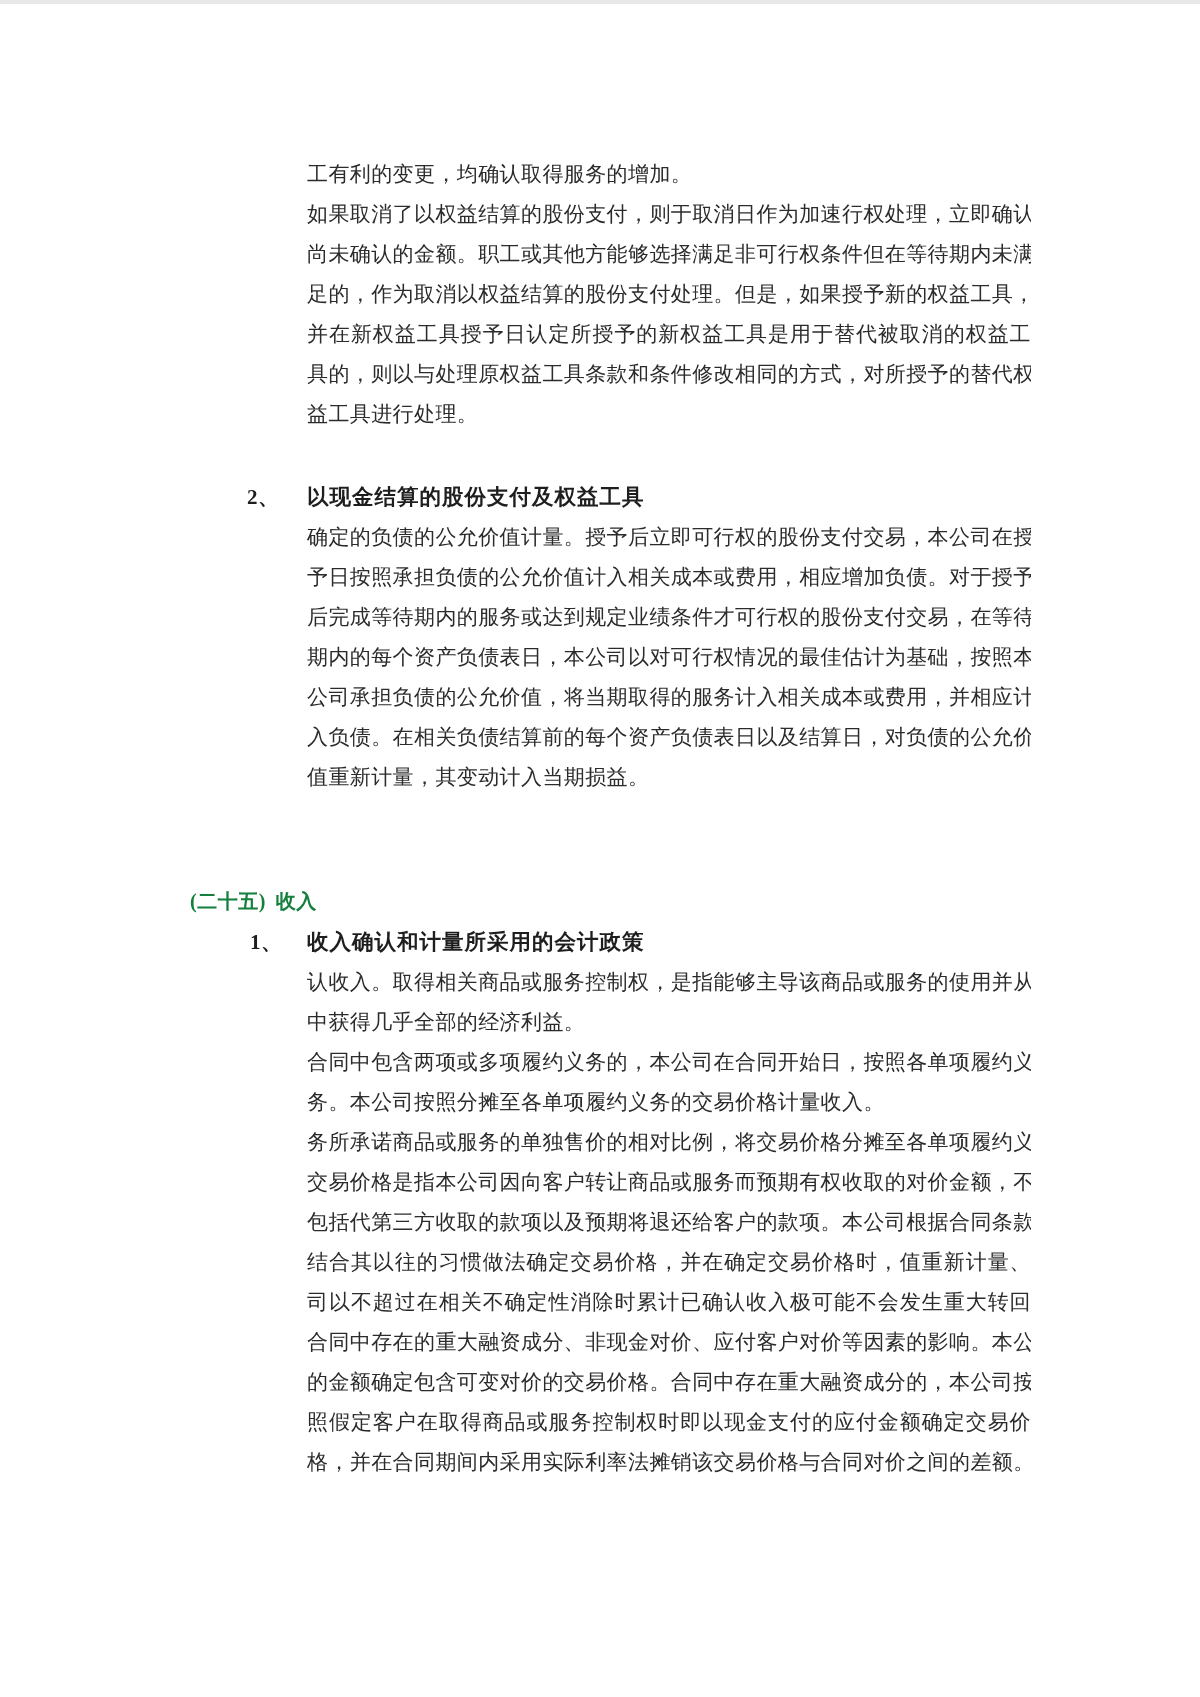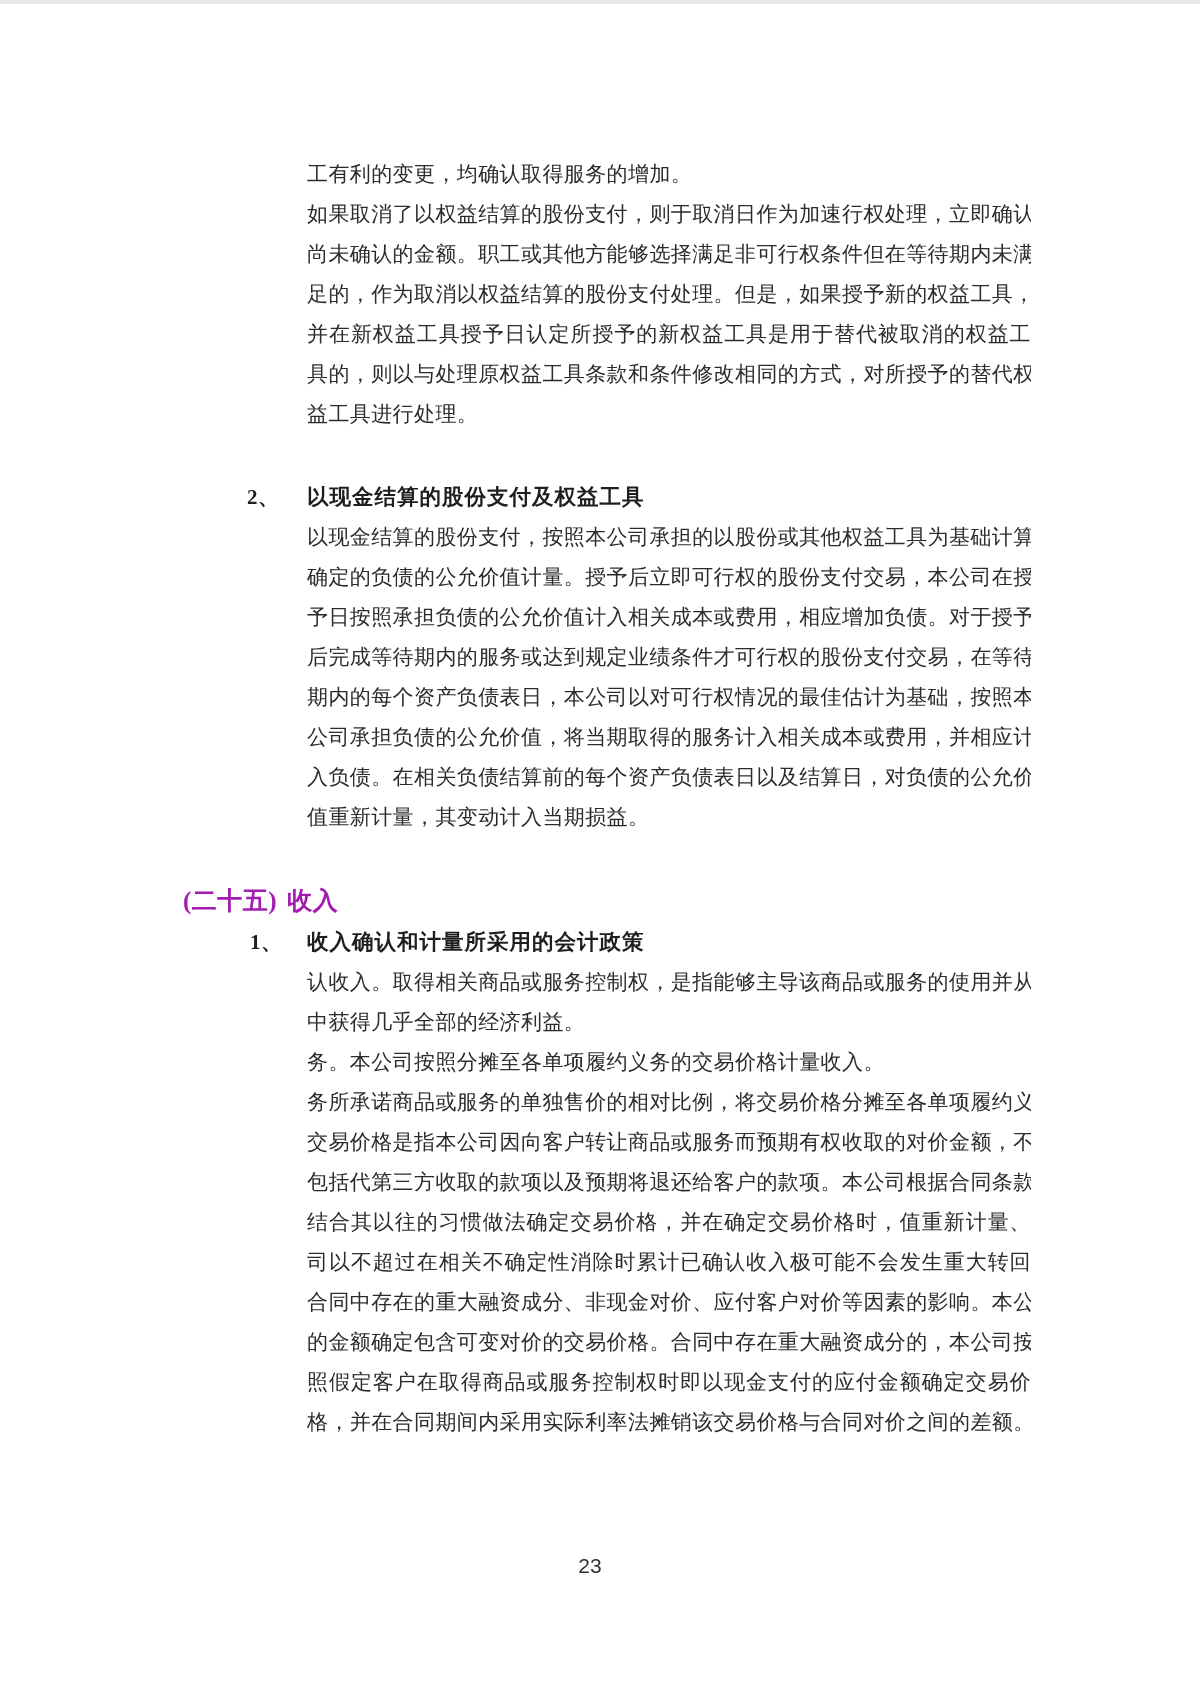--- a/index.html
+++ b/index.html
@@ -48,26 +48,26 @@
     letter-spacing: 0.5px;
   }
   .heading-row .title {
     position: absolute;
     left: 307px;
     font-size: 21.5px;
     letter-spacing: 1px;
   }
   .outline-heading {
     position: absolute;
-    left: 183px;
+    left: 190px;
     height: 40px;
     line-height: 40px;
     font-weight: bold;
-    font-size: 25px;
-    color: #a21caf;
+    font-size: 20px;
+    color: #15803d;
     letter-spacing: 0.5px;
   }
   .outline-heading .sp { display: inline-block; width: 10px; }
   .page-number {
     position: absolute;
     left: 0;
     width: 1180px;
     text-align: center;
     font-family: "Liberation Sans", "DejaVu Sans", sans-serif;
     font-size: 21px;
@@ -88,21 +88,20 @@
     <div class="line">具的，则以与处理原权益工具条款和条件修改相同的方式，对所授予的替代权</div>
     <div class="line last">益工具进行处理。</div>
   </div>
 
   <div class="heading-row" style="top:473px;">
     <span class="num" style="left:247px;">2、</span>
     <span class="title">以现金结算的股份支付及权益工具</span>
   </div>
 
   <div class="block" style="top:513px;">
-    <div class="line">以现金结算的股份支付，按照本公司承担的以股份或其他权益工具为基础计算</div>
     <div class="line">确定的负债的公允价值计量。授予后立即可行权的股份支付交易，本公司在授</div>
     <div class="line">予日按照承担负债的公允价值计入相关成本或费用，相应增加负债。对于授予</div>
     <div class="line">后完成等待期内的服务或达到规定业绩条件才可行权的股份支付交易，在等待</div>
     <div class="line">期内的每个资产负债表日，本公司以对可行权情况的最佳估计为基础，按照本</div>
     <div class="line">公司承担负债的公允价值，将当期取得的服务计入相关成本或费用，并相应计</div>
     <div class="line">入负债。在相关负债结算前的每个资产负债表日以及结算日，对负债的公允价</div>
     <div class="line last">值重新计量，其变动计入当期损益。</div>
   </div>
 
   <div class="outline-heading" style="top:877px;">
@@ -110,27 +109,27 @@
   </div>
 
   <div class="heading-row" style="top:918px;">
     <span class="num" style="left:250px;">1、</span>
     <span class="title">收入确认和计量所采用的会计政策</span>
   </div>
 
   <div class="block" style="top:958px;">
     <div class="line">认收入。取得相关商品或服务控制权，是指能够主导该商品或服务的使用并从</div>
     <div class="line last">中获得几乎全部的经济利益。</div>
+    <div class="line">合同中包含两项或多项履约义务的，本公司在合同开始日，按照各单项履约义</div>
     <div class="line last">务。本公司按照分摊至各单项履约义务的交易价格计量收入。</div>
     <div class="line">务所承诺商品或服务的单独售价的相对比例，将交易价格分摊至各单项履约义</div>
     <div class="line">交易价格是指本公司因向客户转让商品或服务而预期有权收取的对价金额，不</div>
     <div class="line">包括代第三方收取的款项以及预期将退还给客户的款项。本公司根据合同条款，</div>
     <div class="line">结合其以往的习惯做法确定交易价格，并在确定交易价格时，值重新计量、</div>
     <div class="line">司以不超过在相关不确定性消除时累计已确认收入极可能不会发生重大转回</div>
     <div class="line">合同中存在的重大融资成分、非现金对价、应付客户对价等因素的影响。本公</div>
     <div class="line">的金额确定包含可变对价的交易价格。合同中存在重大融资成分的，本公司按</div>
     <div class="line">照假定客户在取得商品或服务控制权时即以现金支付的应付金额确定交易价</div>
     <div class="line last">格，并在合同期间内采用实际利率法摊销该交易价格与合同对价之间的差额。</div>
   </div>
 
-  <div class="page-number" style="top:1550px;">23</div>
 
 </div>
 
 </body></html>

